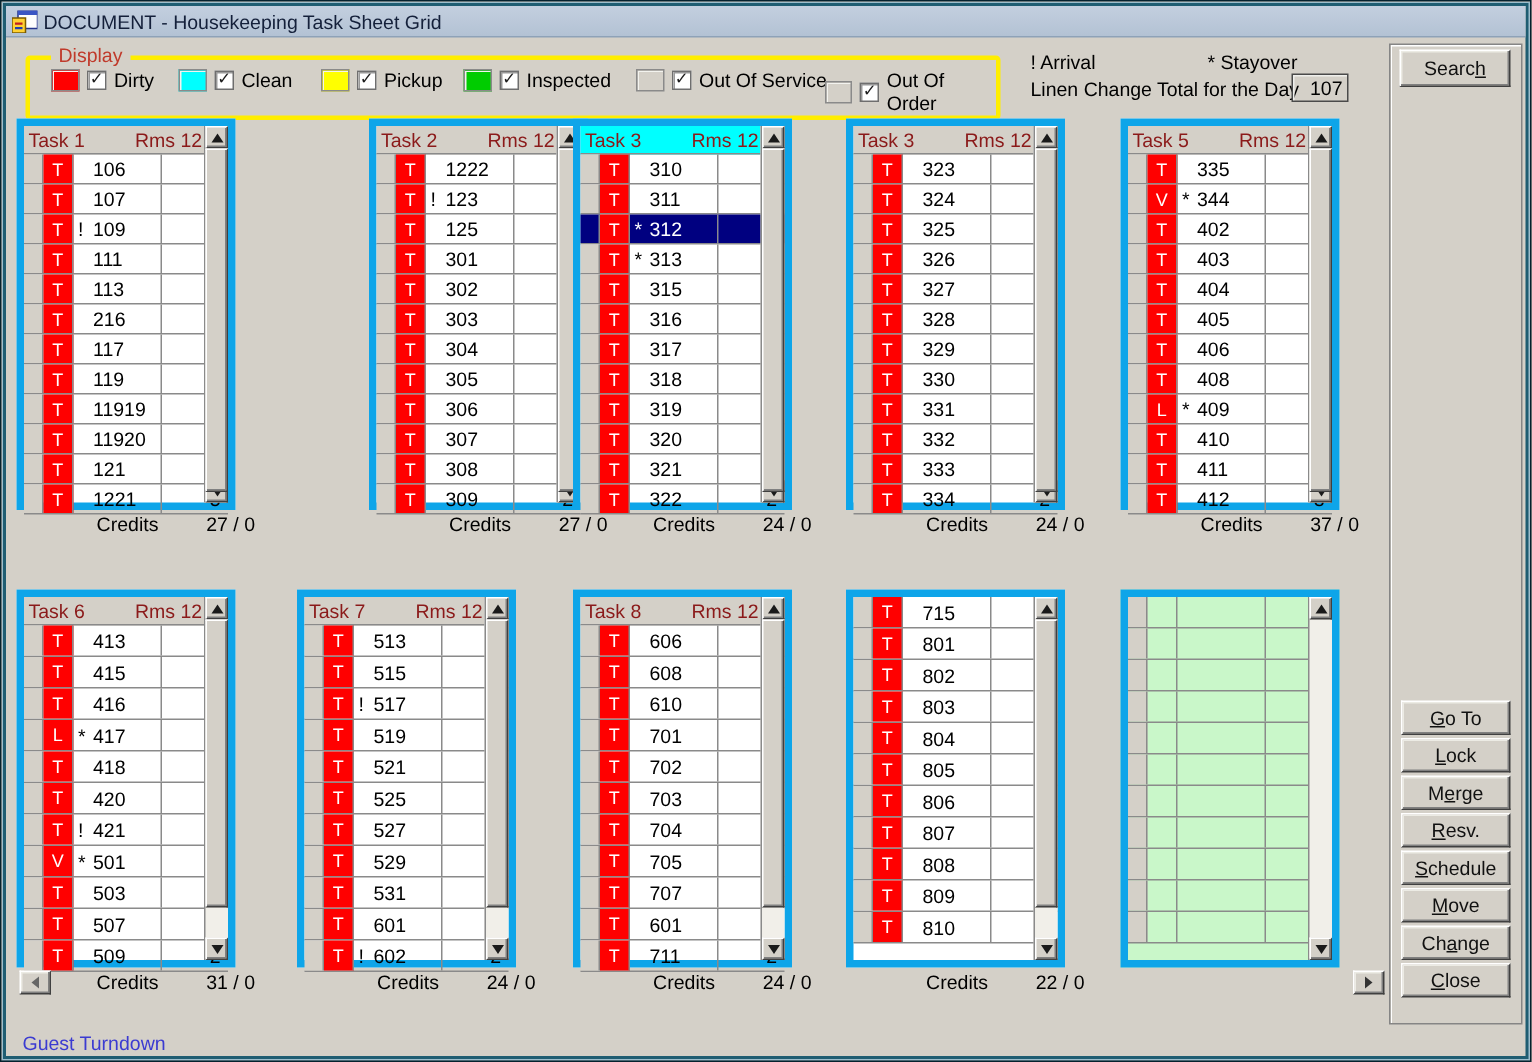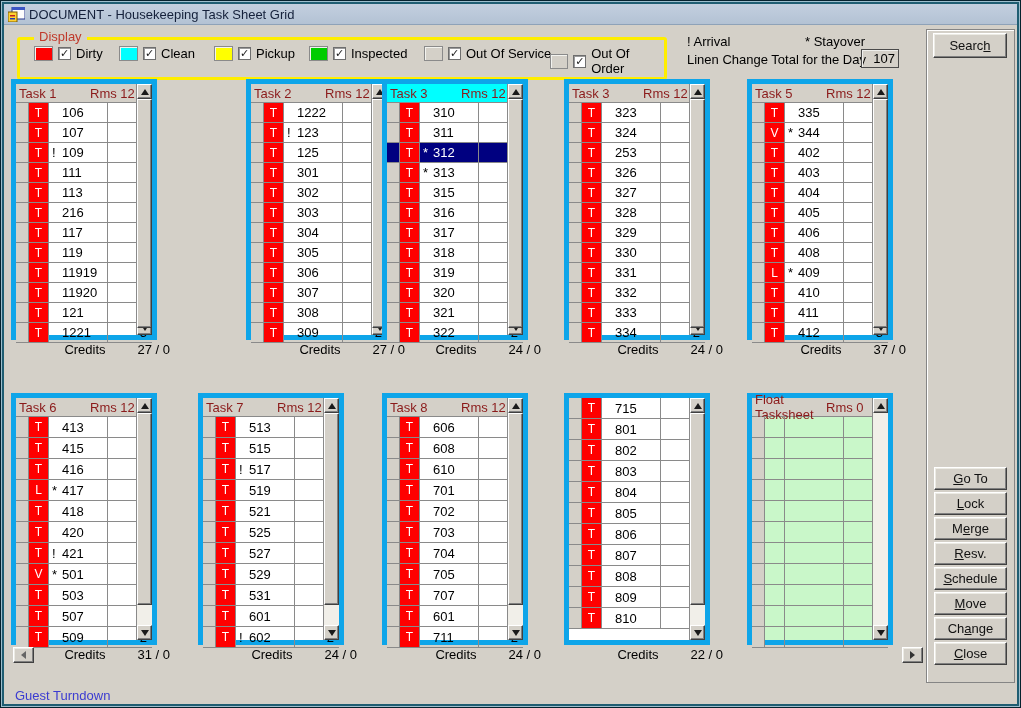--- a/index.html
+++ b/index.html
@@ -630,21 +630,21 @@
               <span class="cpre"></span>
               <span>324</span>
             </div>
             <div class="cell ccred">2</div>
           </div>
           <div class="grow" style="height: 20px;">
             <div class="cell ci"></div>
             <div class="cell ct">T</div>
             <div class="cell croom">
               <span class="cpre"></span>
-              <span>253</span>
+              <span>325</span>
             </div>
             <div class="cell ccred">2</div>
           </div>
           <div class="grow" style="height: 20px;">
             <div class="cell ci"></div>
             <div class="cell ct">T</div>
             <div class="cell croom">
               <span class="cpre"></span>
               <span>326</span>
             </div>
@@ -1337,24 +1337,20 @@
             <div class="sthumb" style="top: 15px; height: 192px;"></div>
           </div>
         </div>
         <div class="gfoot">
           <span class="fcl">Credits</span>
           <span class="fct">22 / 0</span>
         </div>
       </div>
       <div class="grid" style="left: 746px; top: 392px;">
         <div class="gframe" style="height: 252px; background: rgb(201, 247, 201);">
-          <div class="ghead">
-            <span class="gtitle">Float Tasksheet</span>
-            <span class="grms">Rms 0</span>
-          </div>
           <div class="grow" style="height: 21px;">
             <div class="cell ci"></div>
             <div class="cell ct empty"></div>
             <div class="cell croom">
               <span class="cpre"></span>
               <span></span>
             </div>
             <div class="cell ccred"></div>
           </div>
           <div class="grow" style="height: 21px;">

